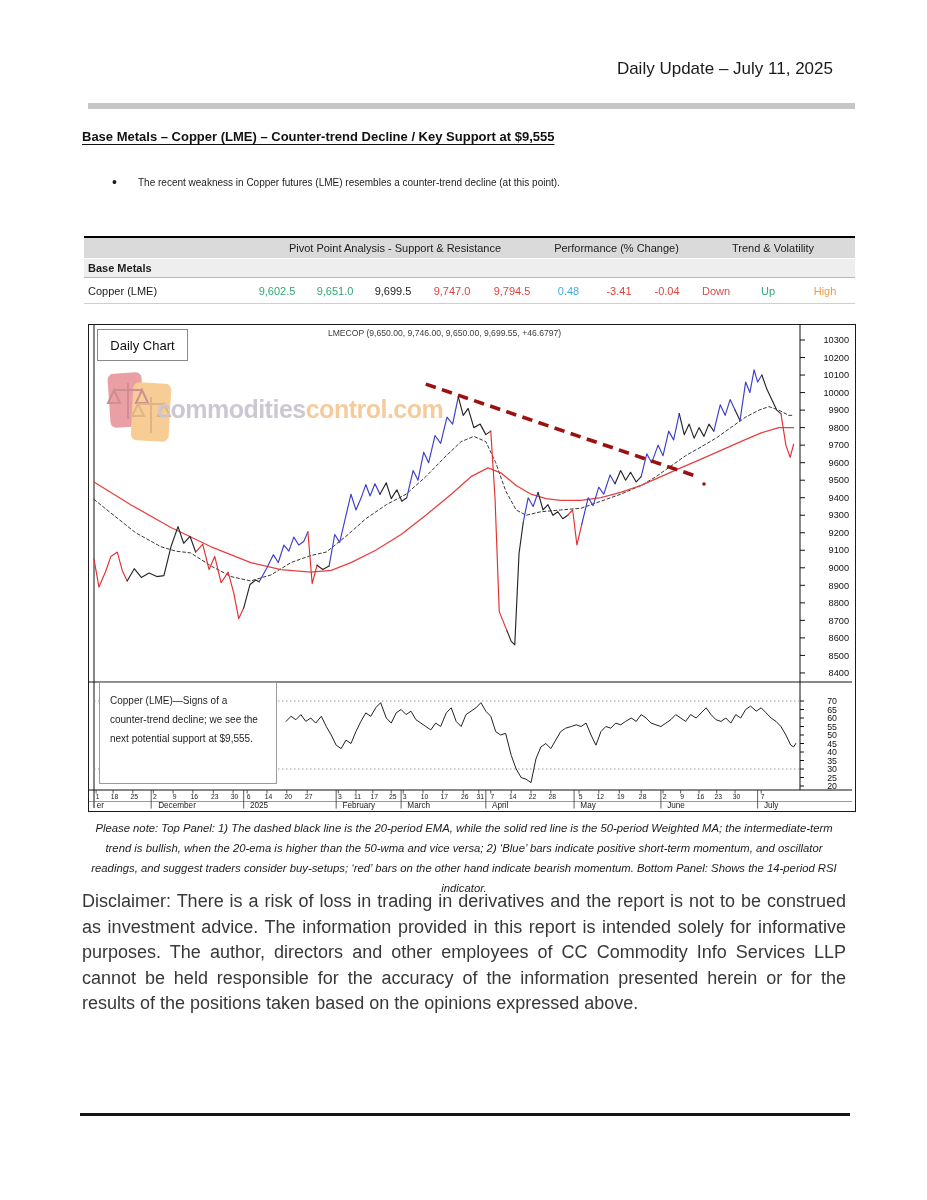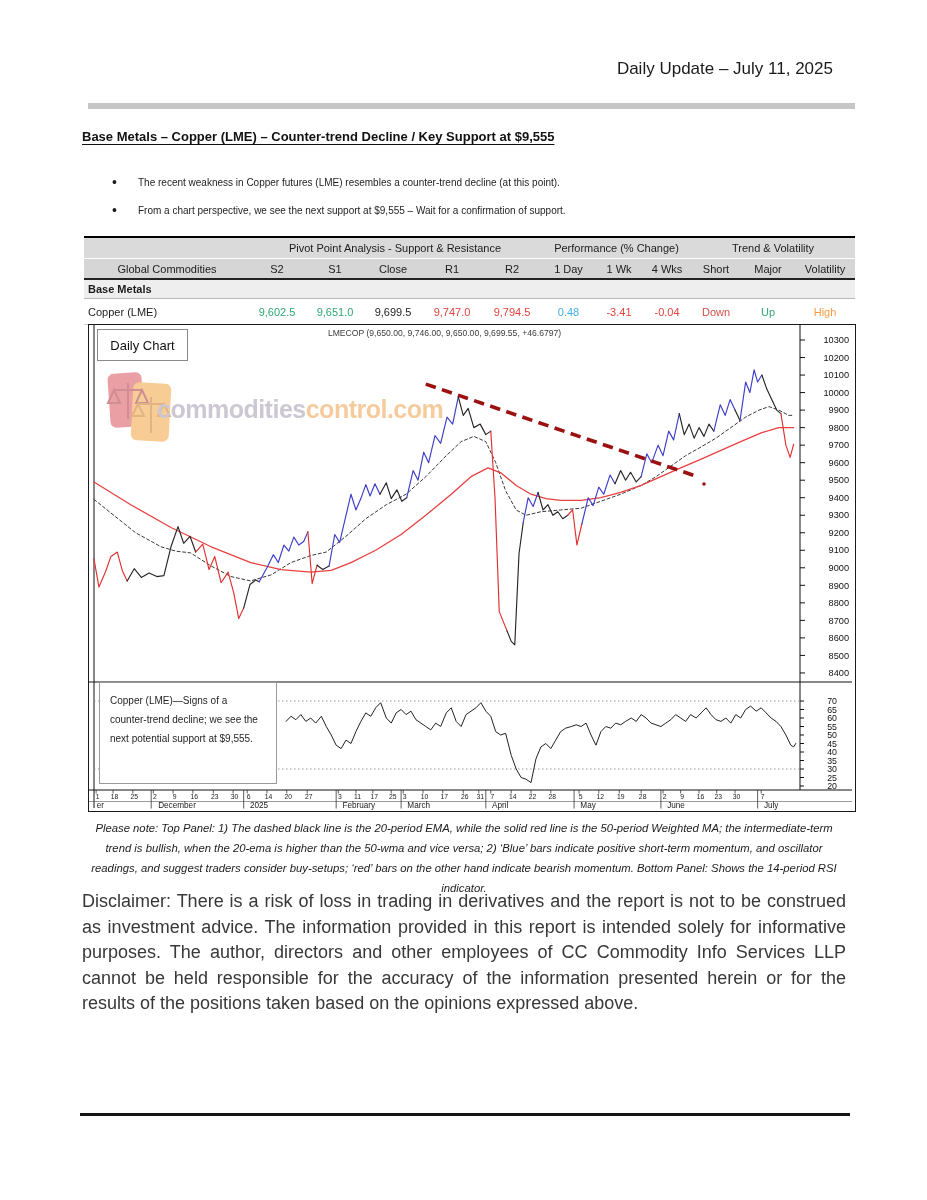--- a/index.html
+++ b/index.html
@@ -52,21 +52,20 @@
 
 <div class="page">
 
   <div class="hdr">Daily Update – July 11, 2025</div>
   <div class="divider"></div>
 
   <div class="title">Base Metals – Copper (LME) – Counter-trend Decline / Key Support at $9,555</div>
 
   <ul class="bullets">
     <li>The recent weakness in Copper futures (LME) resembles a counter-trend decline (at this point).</li>
-    <li>From a chart perspective, we see the next support at $9,555 – Wait for a confirmation of support.</li>
   </ul>
 
   <table class="ptable">
     <colgroup>
       <col style="width:164px">
         <col style="width:58px">
         <col style="width:58px">
         <col style="width:58px">
       <col style="width:60px">
         <col style="width:60px">
@@ -76,34 +75,20 @@
         <col style="width:50px">
         <col style="width:54px">
         <col style="width:60px">
     </colgroup>
     <tbody>
         <tr class="grp">
       <td></td>
       <td colspan="5">Pivot Point Analysis - Support &amp; Resistance</td>
       <td colspan="3">Performance (% Change)</td>
       <td colspan="3">Trend &amp; Volatility</td>
-    </tr>
-    <tr class="cols">
-      <td>Global Commodities</td>
-      <td>S2</td>
-      <td>S1</td>
-      <td>Close</td>
-      <td>R1</td>
-      <td>R2</td>
-      <td>1 Day</td>
-      <td>1 Wk</td>
-      <td>4 Wks</td>
-      <td>Short</td>
-      <td>Major</td>
-      <td>Volatility</td>
     </tr>
     <tr class="secrow">
       <td colspan="12">Base Metals</td>
     </tr>
     <tr class="datarow" id="copper-row">
           <td style="color: rgb(28, 28, 28);">Copper (LME)</td>
           <td style="color: rgb(47, 168, 116);">9,602.5</td>
           <td style="color: rgb(47, 168, 116);">9,651.0</td>
           <td style="color: rgb(28, 28, 28);">9,699.5</td>
           <td style="color: rgb(226, 66, 59);">9,747.0</td>

